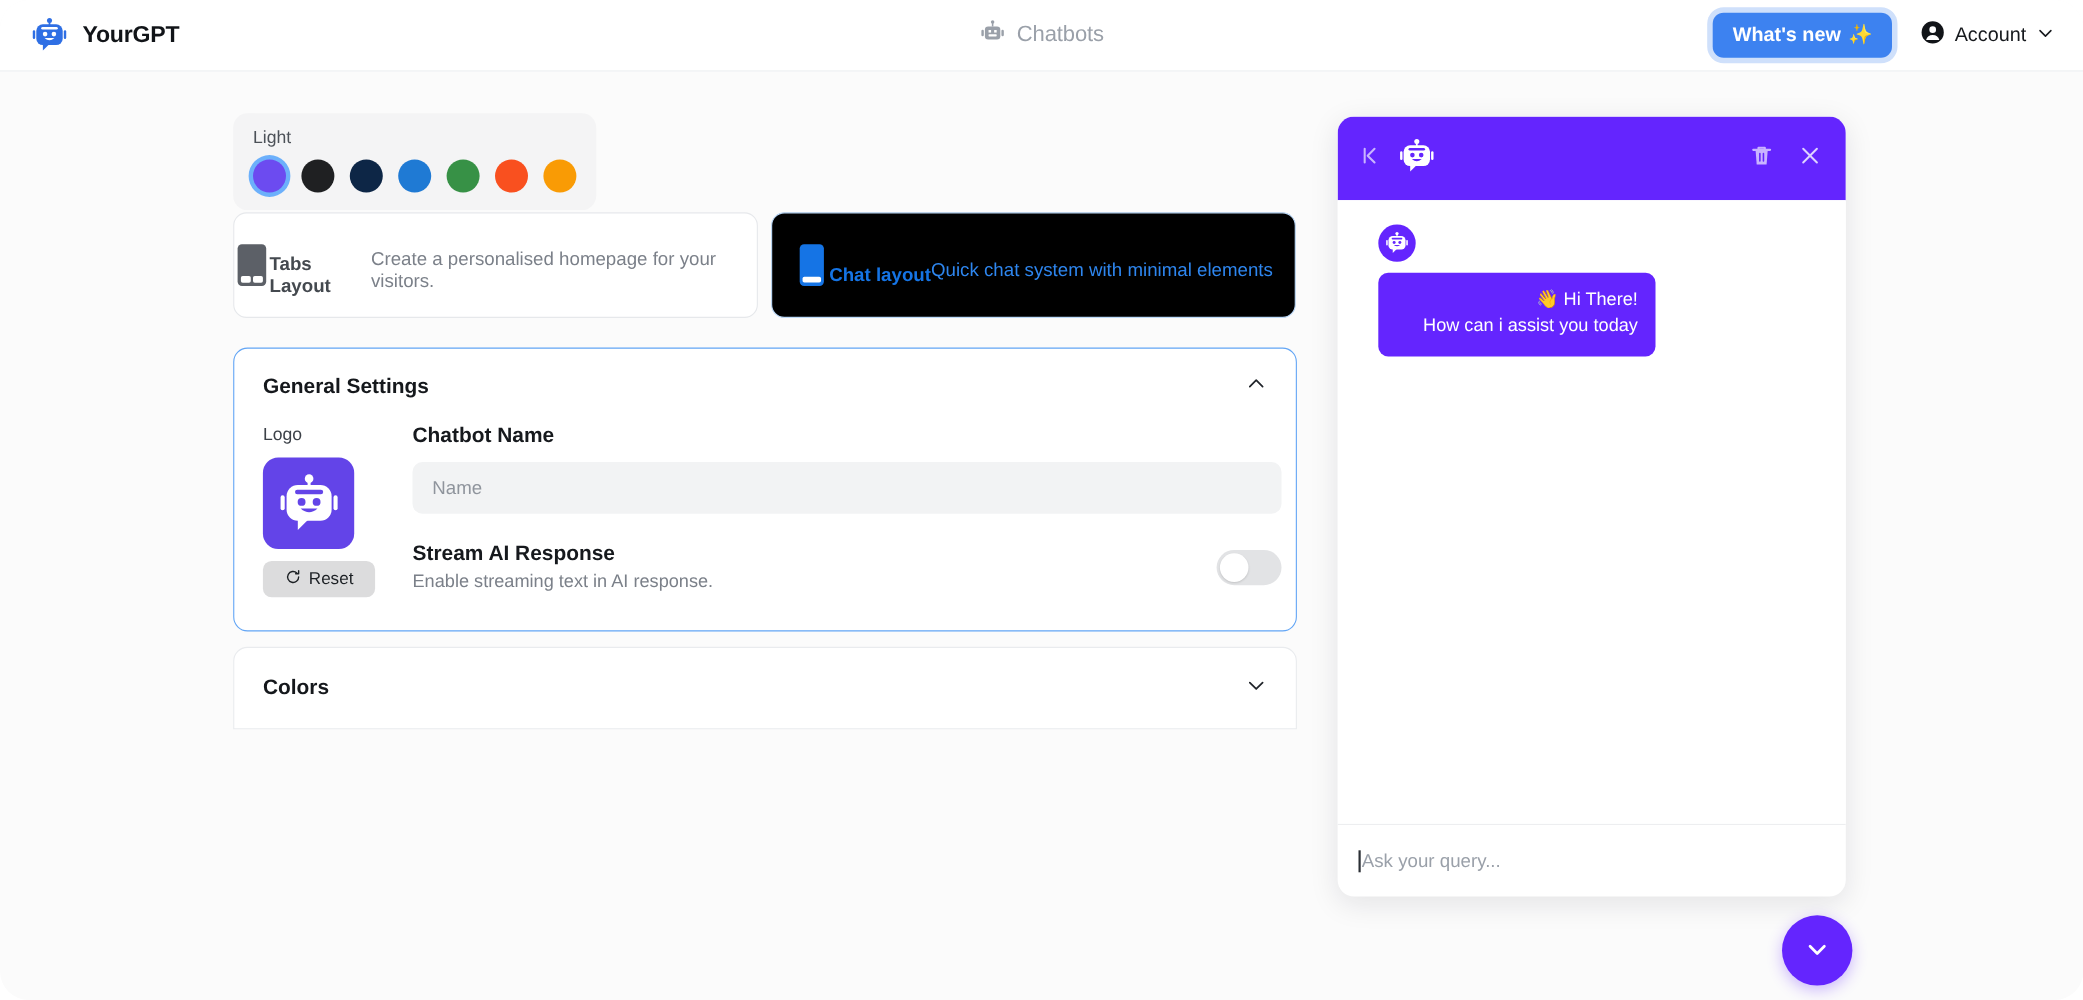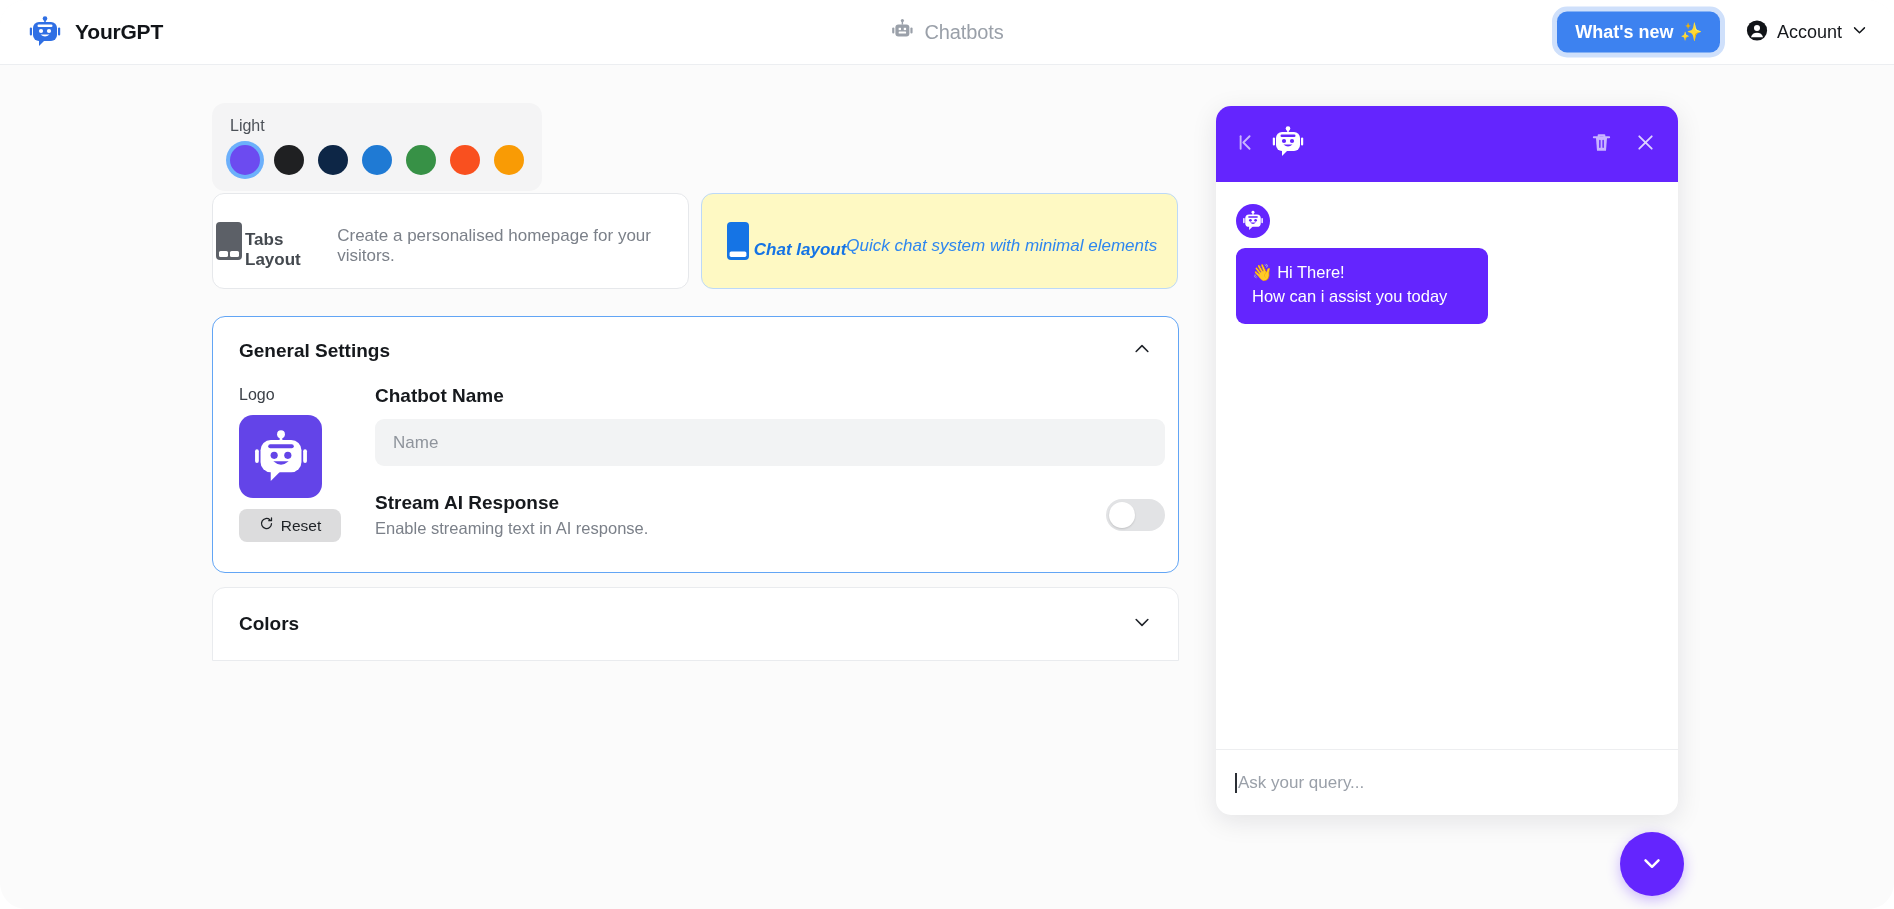--- a/index.html
+++ b/index.html
@@ -104,23 +104,22 @@
     width: 477px; height: 96px;
     border: 1px solid #e6e8eb;
     border-radius: 12px;
     background: #fff;
     display: flex; 
     align-items: center; justify-content: center;
     cursor: pointer;
     padding-top: 4px;
   }
   .layout-card.active {
-    background: #fef9c3;
+    background: #000000;
     border-color: #bcd9f8;
-    font-style: italic;
   }
   .lc-title { font-size: 17px; font-weight: 700; color: #44494f; margin-top: 14px; }
   .lc-sub { font-size: 17px; color: #7b8089; margin-top: 5px; }
   .layout-card.active .lc-title { color: #1574e5; }
   .layout-card.active .lc-sub { color: #2e86ef; }
 
   
   .panel {
     width: 967px;
     margin-top: 27px;
@@ -202,21 +201,21 @@
   }
   .w-header {
     height: 76px; background: #6425fe;
     display: flex; align-items: center;
     padding: 0 21px 0 19px;
     flex: 0 0 auto;
   }
   .w-header-left { display: flex; align-items: center; gap: 11px; }
   .w-header-right { margin-left: auto; display: flex; align-items: center; gap: 21px; }
 
-  .w-body { flex: 1; padding: 22px 19px 0 20px; background: #fff; overflow: hidden; }
+  .w-body { flex: 1; padding: 22px 19px 0 37px; background: #fff; overflow: hidden; text-align: right; }
   .w-avatar {
     width: 34px; height: 34px; border-radius: 50%;
     background: #6425fe;
     display: flex; align-items: center; justify-content: center;
   }
   .w-bubble {
     margin-top: 10px;
     max-width: 252px;
     background: #6425fe; color: #fff;
     border-radius: 9px;

